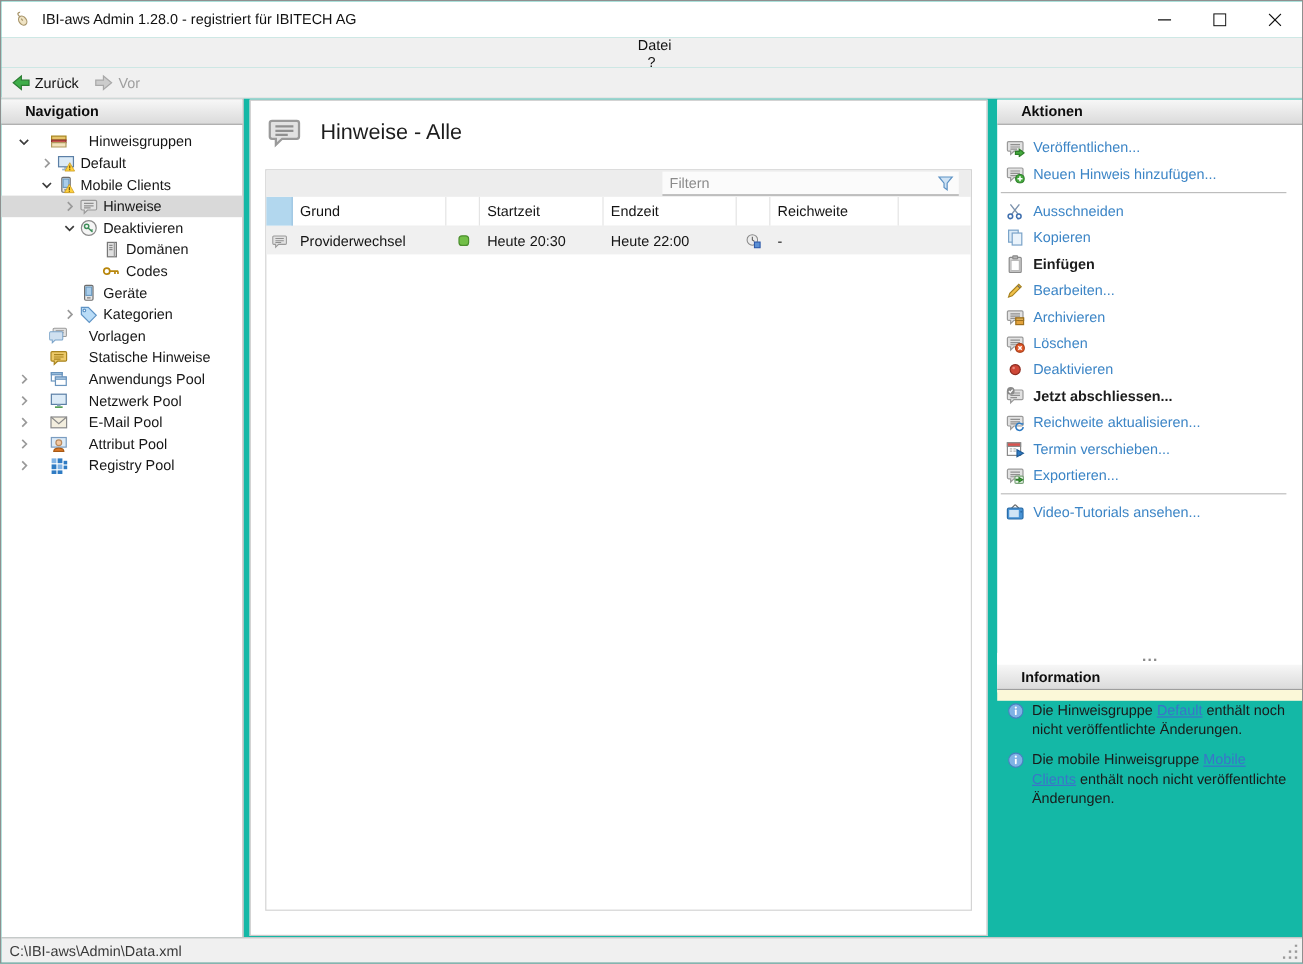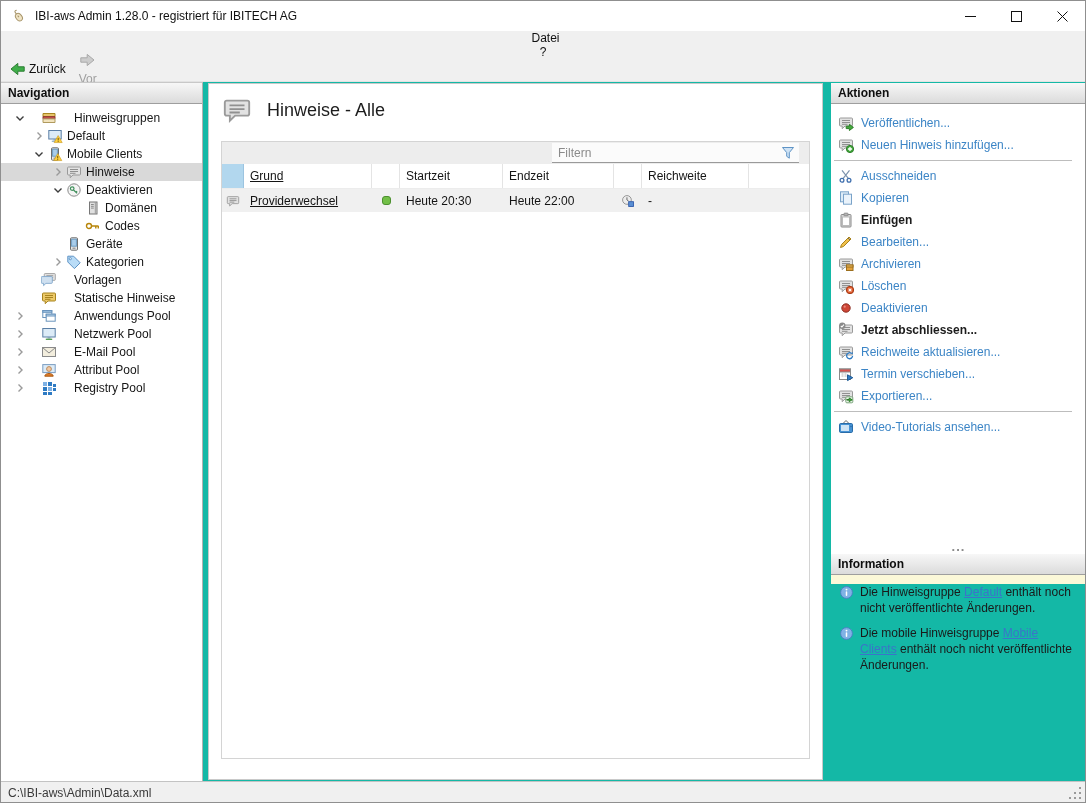--- a/index.html
+++ b/index.html
@@ -12,26 +12,26 @@
   .title-text { font-size:12px; color:#101010; margin-left:9px; white-space:nowrap; }
   .win-controls { margin-left:auto; display:flex; height:100%; }
   .win-btn { width:46px; height:100%; display:flex; align-items:center; justify-content:center; }
 
   
   .menubar { position:absolute; left:0; top:30px; right:0; height:25px; background:#f0f0f0; display:flex; align-items:center; font-size:12px; color:#111;flex-direction:column; }
   .menu-item { padding:0 9px; height:100%; display:flex; align-items:center; }
   .menu-item:first-child { margin-left:5px; }
   .toolbar { position:absolute; left:0; top:55px; right:0; height:26px; background:#f0f0f0; display:flex; align-items:center; font-size:12px; border-bottom:1px solid #e3e3e3; }
   .tool-btn { display:flex; align-items:center; gap:4px; padding:0 5px; margin-left:3px; color:#111; }
-  .tool-btn.disabled { color:#9f9f9f;flex-direction:column; }
+  .tool-btn.disabled { color:#9f9f9f; }
   .ic16 { width:16px; height:16px; flex:none; }
   .ic14 { width:14px; height:14px; flex:none; }
 
   
-  .panel-header { height:21px; background:linear-gradient(#f7f7f7,#dbdbdb); border-bottom:1px solid #9e9e9e; font-weight:bold; font-size:12px; color:#0e0e0e; display:flex; align-items:center; padding-left:7px;text-align:center; }
+  .panel-header { height:21px; background:linear-gradient(#f7f7f7,#dbdbdb); border-bottom:1px solid #9e9e9e; font-weight:bold; font-size:12px; color:#0e0e0e; display:flex; align-items:center; padding-left:20px;text-align:center; }
 
   
   .nav-panel { position:absolute; left:0; top:81px; width:202px; height:699px; background:#fff; border-right:1px solid #b2b2b2; border-top:1px solid #c8c8c8; }
   .tree { padding-top:5px; font-size:12px; color:#161616; }
   .tree-row { height:18px; display:flex; align-items:center; white-space:nowrap; }
   .tree-row.selected { background:#d9d9d9; }
   .expander { width:17px; height:16px; flex:none; display:flex; align-items:center; justify-content:center; }
   .node-icon { width:16px; height:16px; flex:none; margin-right:4px; }
   .lvl0 { padding-left:10px;gap:13px; } .lvl1 { padding-left:29px; } .lvl2 { padding-left:48px; } .lvl3 { padding-left:67px; }
 
@@ -41,21 +41,21 @@
   .main-title { font-size:18px; color:#1d1d1d; margin-left:15px; }
   .content-box { position:absolute; left:12px; right:12px; top:57px; bottom:20px; border:1px solid #d4d4d4; background:#fff; }
   .filter-strip { height:22px; background:#ededed; position:relative; }
   .filter-input { position:absolute; right:10px; top:1px; width:247px; height:20px; background:#fbfbfb; border-bottom:1px solid #9a9a9a; display:flex; align-items:center; }
   .filter-placeholder { flex:1; font-size:12px; color:#8b8b8b; padding-left:6px; }
   .grid-header { display:flex; height:25px; font-size:12px; color:#141414; border-bottom:1px solid #ececec; }
   .gh-cell { display:flex; align-items:center; padding-left:6px; border-right:1px solid #e4e4e4; height:100%; }
   .gh-badge { background:#b2d7ee; border-right:1px solid #9cc4e0; }
   .gh-fill { flex:1; border-right:none; }
   .c0 { width:22px; padding-left:0; justify-content:center; }
-  .c1 { width:128px;text-decoration:underline; } .c2 { width:28px; } .c3 { width:103px; } .c4 { width:111px; } .c5 { width:28px; } .c6 { width:107px; }
+  .c1 { width:128px; } .c2 { width:28px; } .c3 { width:103px; } .c4 { width:111px; } .c5 { width:28px; } .c6 { width:107px; }
   .grid-row { display:flex; height:23px; background:#f0f0f0; font-size:12px; color:#141414; align-items:flex-end; }
   .gr-cell { display:flex; align-items:center; padding-left:6px; height:100%; }
   .gr-cell.c0, .gr-cell.c2, .gr-cell.c5 { padding-left:0; justify-content:center; }
   .status-dot { width:9px; height:9px; border-radius:3px; background:#72bf47; border:1px solid #4c8f2f; }
 
   
   .right-panel { position:absolute; left:830px; top:82px; width:255px; height:494px; background:#fff; }
   .actions-section { position:absolute; left:0; top:0; right:0; height:461px; overflow:hidden; }
   .actions-list { padding-top:8px; }
   .action { height:22px; display:flex; align-items:center; padding-left:7px; font-size:12px; color:#3c85c6; white-space:nowrap; }

